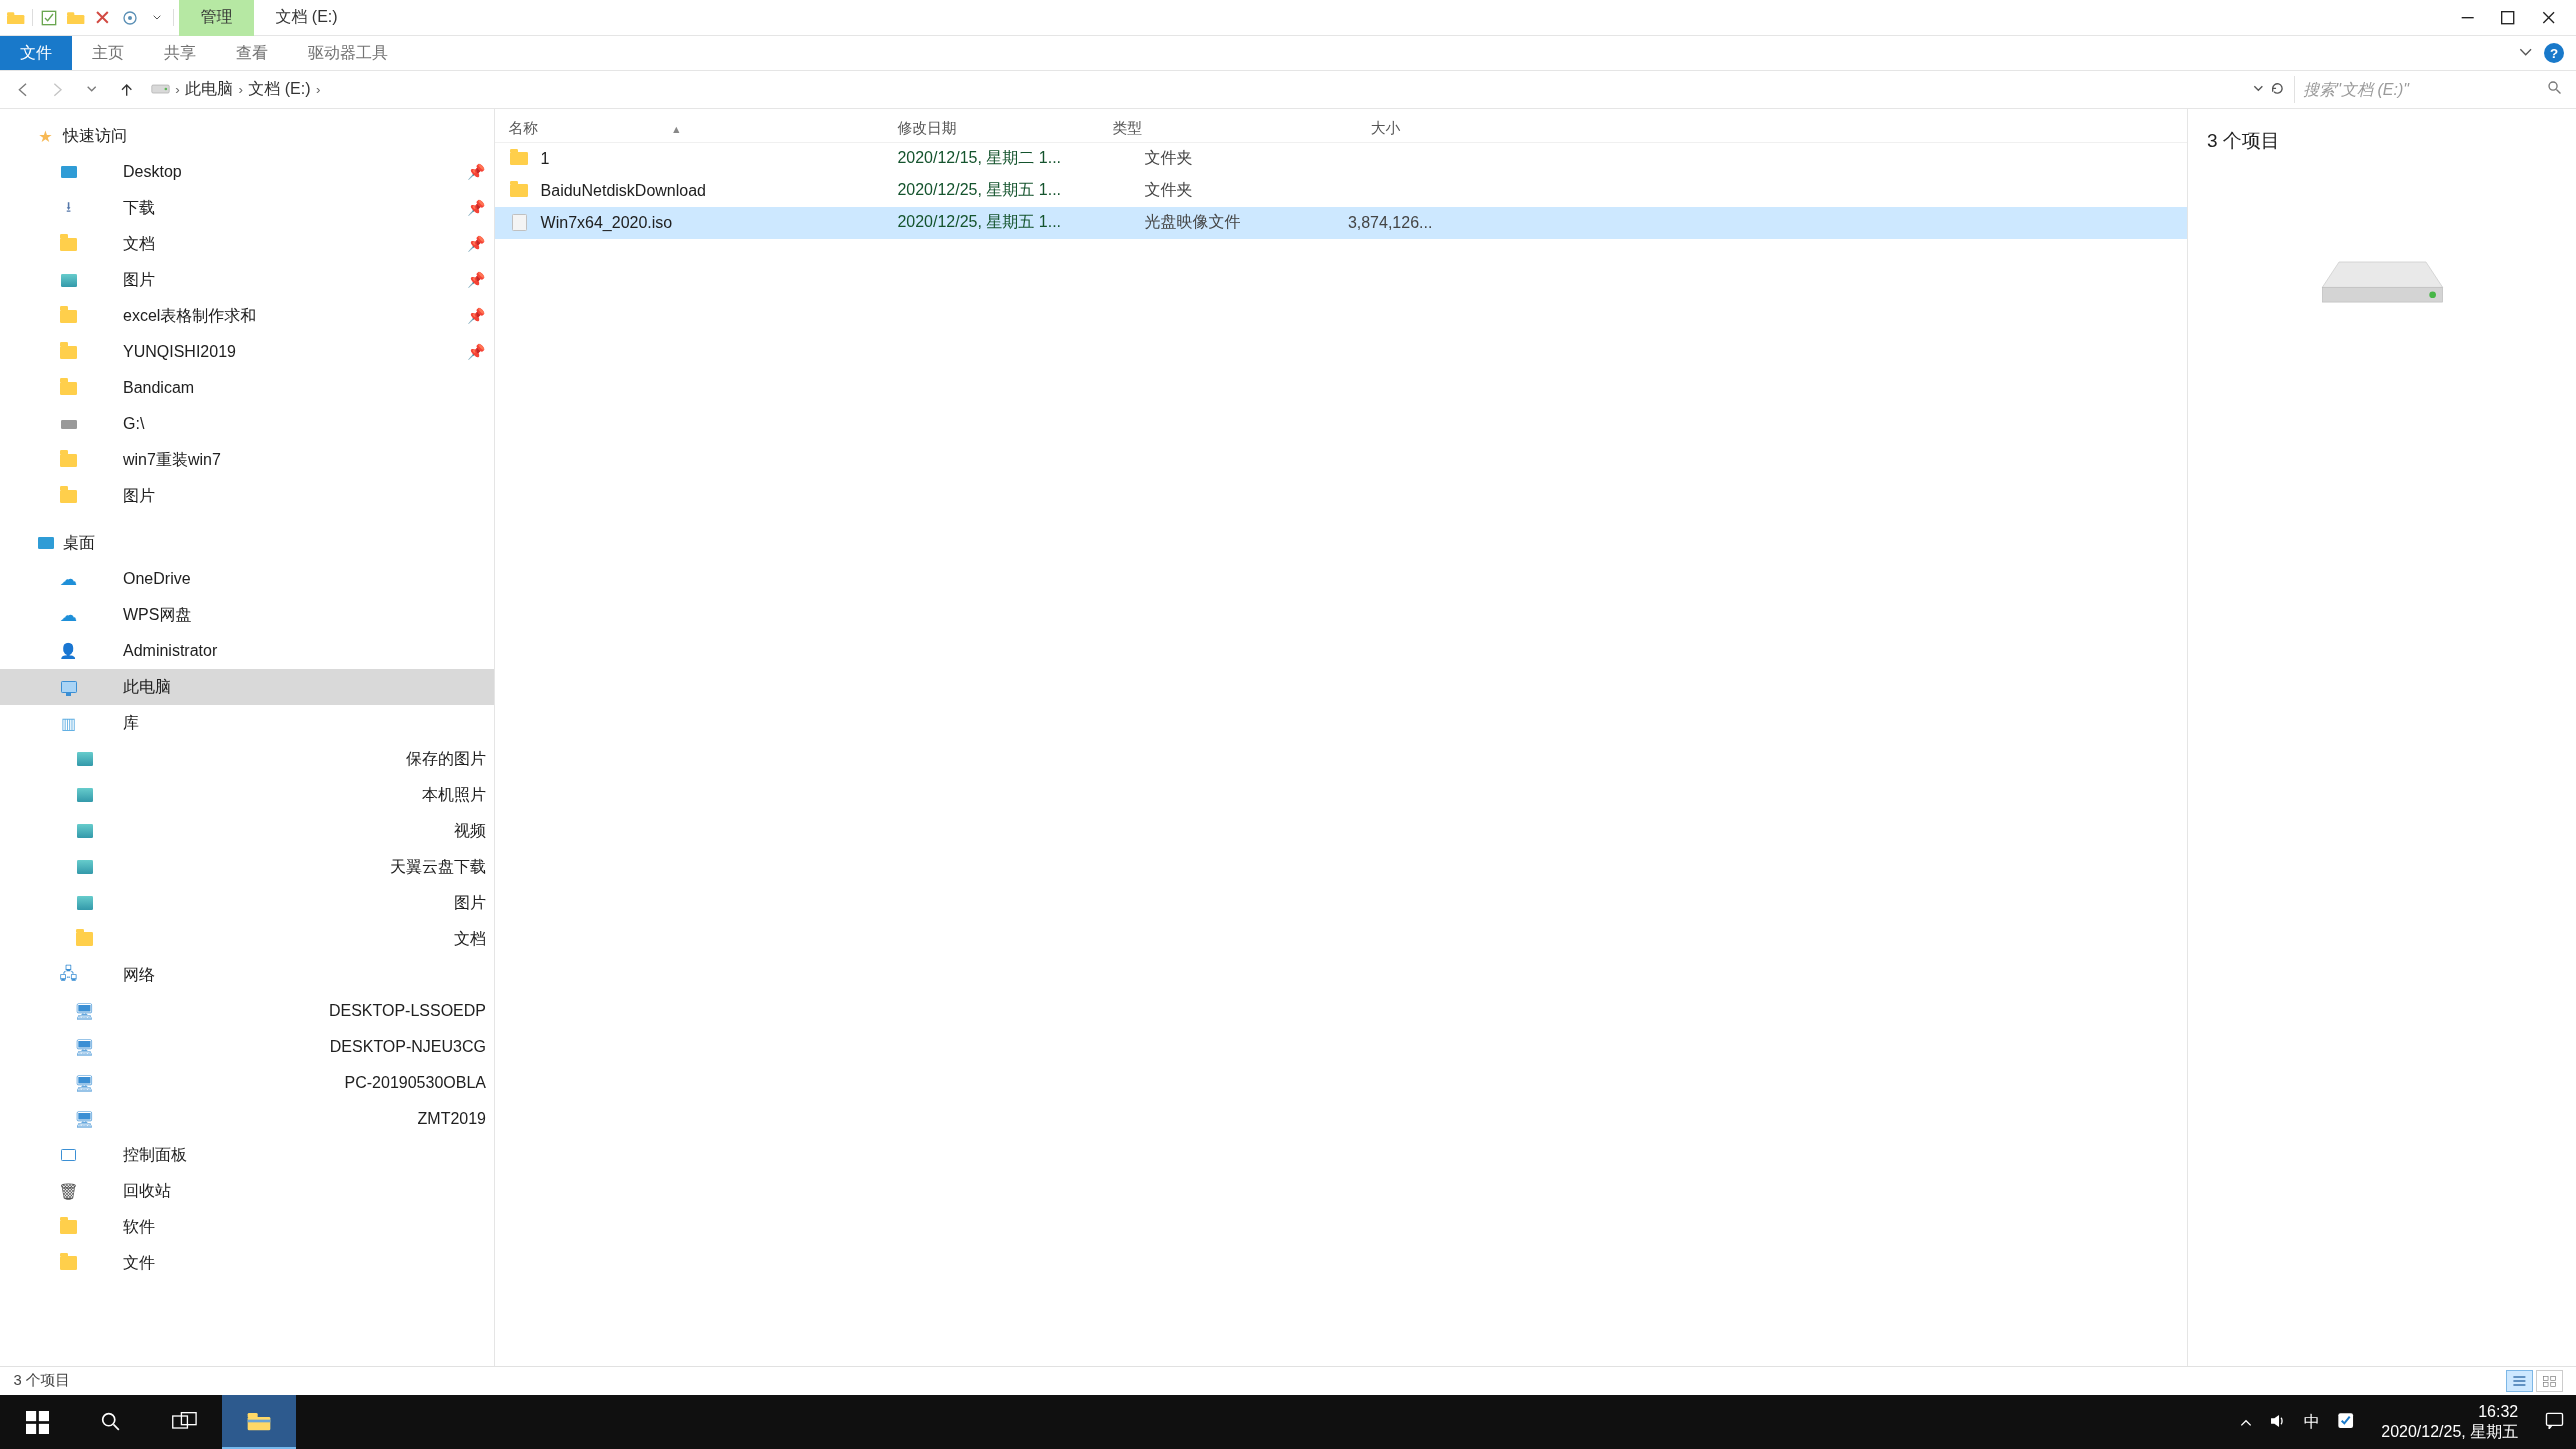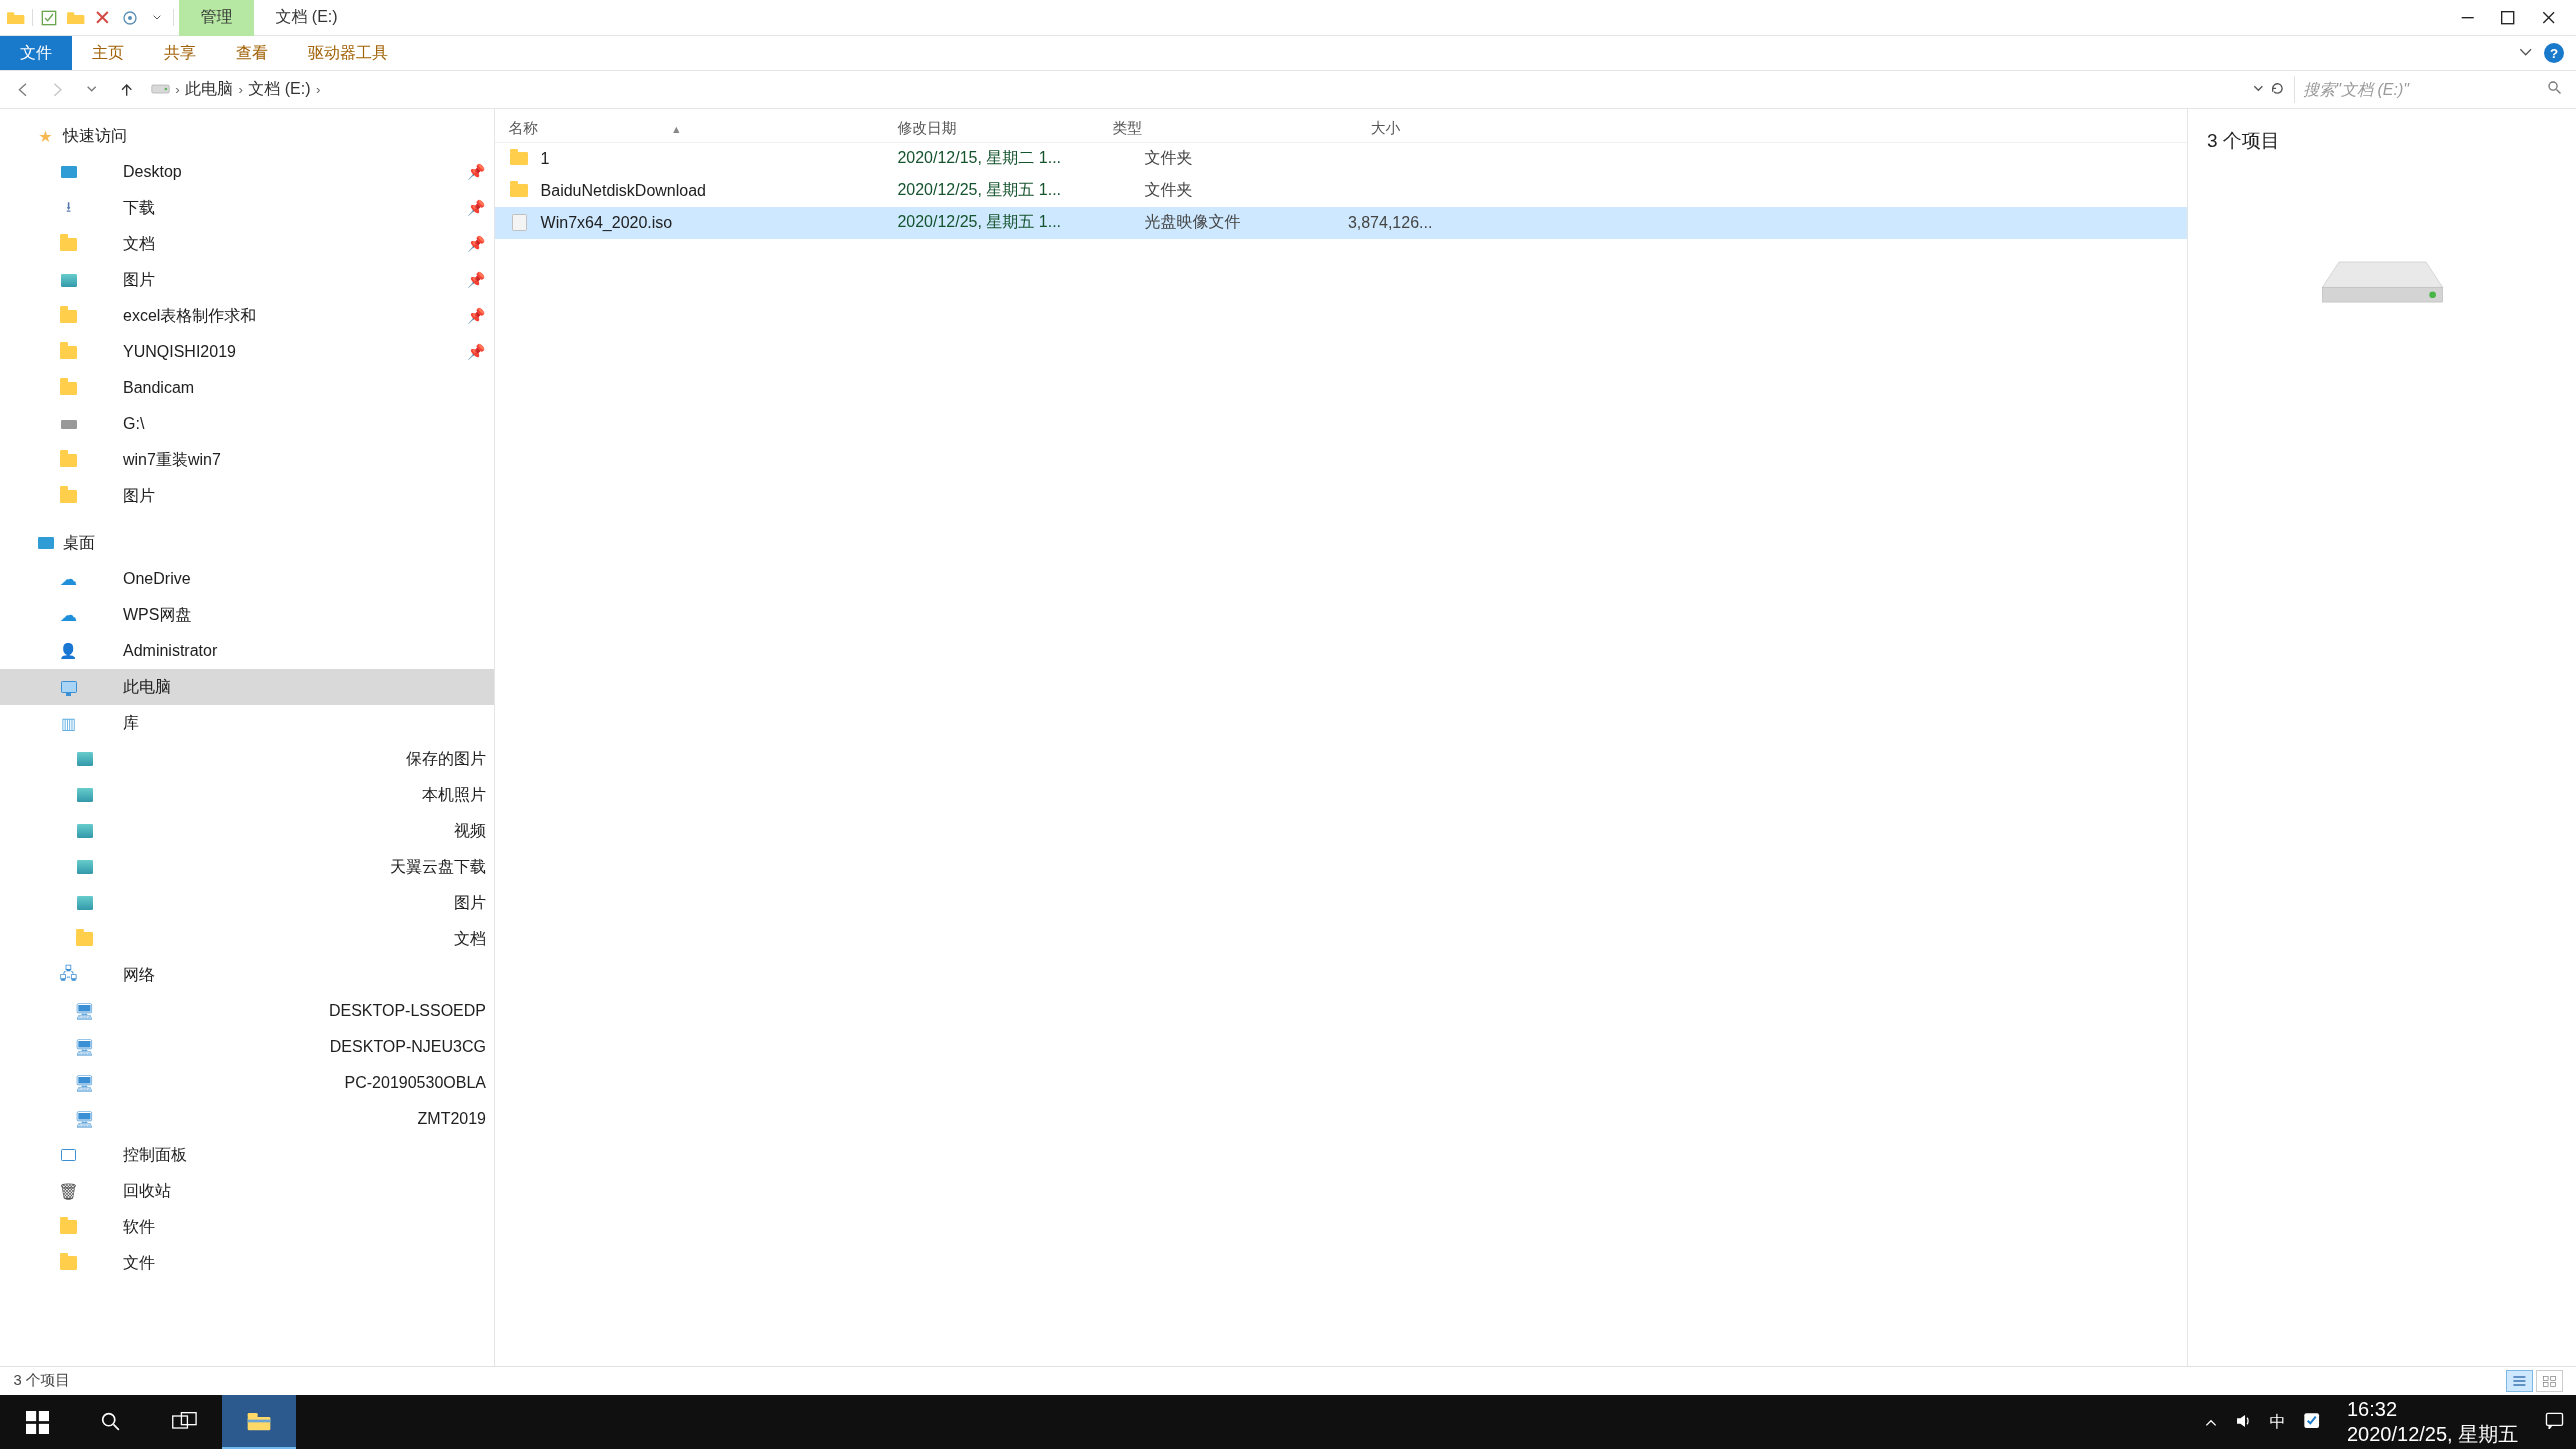--- a/index.html
+++ b/index.html
@@ -10,21 +10,21 @@
 .titlebar .qat { display:flex; align-items:center; gap:5.4px; padding:0 5.4px; }
 .titlebar .tab { height:36px; display:flex; align-items:center; padding:0 21.5px; font-size:16px; color:#333; }
 .titlebar .tab.manage { background:#b6e8a3; }
 .titlebar .spacer { flex:1; }
 .winctl { display:flex; align-items:center; gap:23px; padding:0 19px; }
 .winctl svg { display:block; }
 .qat-btn { width:21.5px; height:21.5px; display:flex; align-items:center; justify-content:center; }
 
 
 .ribbon { display:flex; align-items:stretch; height:35px; background:#fff; border-bottom:0.7px solid #e5e5e5; position:relative; }
-.ribbon .rtab { display:flex; align-items:center; padding:0 20px; font-size:16px; color:#a16207; cursor:pointer; }
+.ribbon .rtab { display:flex; align-items:center; padding:0 20px; font-size:16px; color:#737373; cursor:pointer; }
 .ribbon .rtab.file { background:#1979ca; color:#fff; }
 .ribbon .tail { margin-left:auto; display:flex; align-items:center; gap:12px; padding-right:12px; }
 .ribbon .tail .chev { color:#555; }
 .ribbon .tail .help { width:20px; height:20px; border-radius:50%; background:#1979ca; color:#fff; display:flex; align-items:center; justify-content:center; font-size:13.4px; font-weight:bold; }
 
 
 .addrbar { display:flex; align-items:center; height:38px; border-bottom:0.7px solid #e5e5e5; padding:0 6.7px; gap:2.7px; }
 .navbtn { width:32px; height:27px; display:flex; align-items:center; justify-content:center; color:#7a7a7a; }
 .navbtn.enabled { color:#222; }
 .addrpath { flex:1; display:flex; align-items:center; gap:5.4px; padding:0 5.4px; font-size:16px; color:#333; }
@@ -75,21 +75,21 @@
 .status .spacer { flex:1; }
 .viewbtn { width:27px; height:21.5px; display:flex; align-items:center; justify-content:center; border:0.7px solid #ccc; margin-left:2.7px; }
 .viewbtn.active { background:#cde8ff; border-color:#7db7e6; }
 
 
 .taskbar { height:54px; background:#101010; display:flex; align-items:center; color:#fff; }
 .taskbar .tb { width:74px; height:54px; display:flex; align-items:center; justify-content:center; }
 .taskbar .tb.active { background:#2d5a8e; border-bottom:2.7px solid #76b9ed; }
 .taskbar .spacer { flex:1; }
 .tray { display:flex; align-items:center; gap:17.4px; padding:0 12px; font-size:14.8px; }
-.clock { text-align:left; line-height:1.25; font-size:20px; padding:0 9.4px; }
+.clock { text-align:right; line-height:1.25; font-size:16px; padding:0 9.4px; }
 
 
 .ic-folder { width:17.4px; height:13.4px; background:#ffcf4b; border-radius:1.3px; position:relative; }
 .ic-folder:before { content:""; position:absolute; top:-3.4px; left:0; width:8px; height:3.4px; background:#ffcf4b; border-radius:1.3px 1.3px 0 0; }
 .ic-file { width:14.8px; height:17.4px; background:#f4f4f4; border:0.7px solid #c0c0c0; border-radius:1.3px; position:relative; }
 .ic-star { color:#f7b955; font-size:16px; }
 .ic-monitor { width:16px; height:12px; border:1.3px solid #3b8fd4; border-radius:1.3px; position:relative; background:#aad4f5; }
 .ic-monitor:after { content:""; position:absolute; bottom:-4px; left:4px; width:5.4px; height:2.7px; background:#3b8fd4; }
 .ic-desktop { width:16px; height:12px; background:#2f9cd6; border-radius:1.3px; }
 .ic-img { width:16px; height:13.4px; background:linear-gradient(#6cc,#39a); border-radius:1.3px; }

